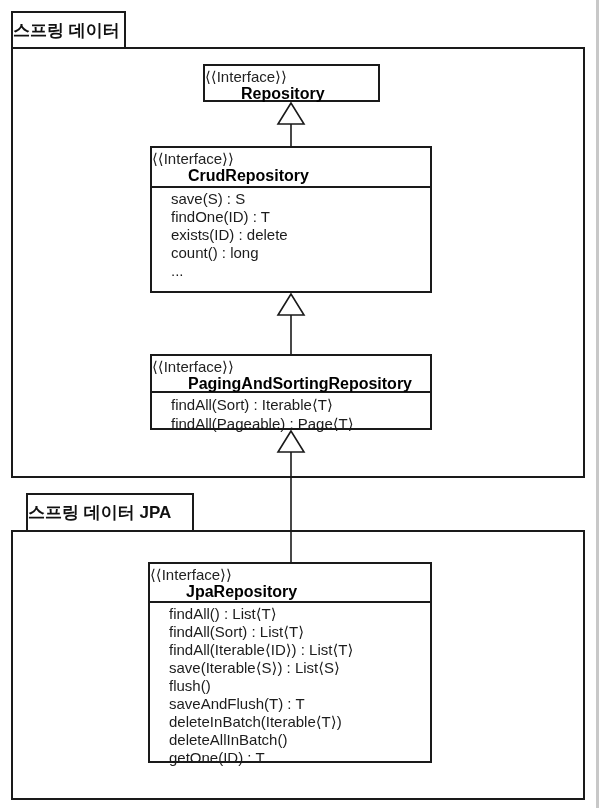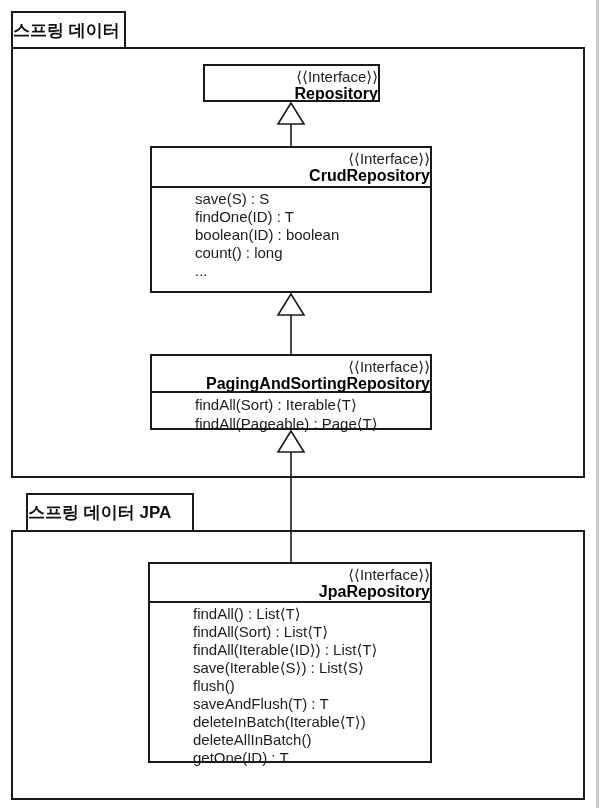--- a/index.html
+++ b/index.html
@@ -36,40 +36,39 @@
     z-index: 2;
   }
   .cls-box {
     position: absolute;
     box-sizing: border-box;
     border: 2px solid #1a1a1a;
     background: #ffffff;
     z-index: 3;
   }
   .cls-header {
-    text-align: right;
+    text-align: left;
     padding-top: 2px;
     line-height: 17px;
   }
   .cls-header.with-sep {
     border-bottom: 2px solid #1a1a1a;
   }
   .stereotype {
     font-size: 15px;
     color: #222222;
   }
   .cls-name {
     font-size: 16px;
     font-weight: bold;
     color: #000000;
     padding-left: 36px;
   }
   .method-list {
-    padding: 2px 4px 0 5px;
-    margin-left: 38px;
+    padding: 2px 4px 0 19px;
   }
   .method-row {
     font-size: 15px;
     line-height: 18px;
     color: #1c1c1c;
     white-space: nowrap;
   }
   .method-list.loose .method-row {
     line-height: 19px;
   }
@@ -111,21 +110,21 @@
   </div>
 
   <div class="cls-box" style="left:150px; top:146px; width:282px; height:147px;">
     <div class="cls-header with-sep" style="height:36px;">
       <div class="stereotype">⟨⟨Interface⟩⟩</div>
       <div class="cls-name">CrudRepository</div>
     </div>
     <div class="method-list">
         <div class="method-row">save(S) : S</div>
         <div class="method-row">findOne(ID) : T</div>
-        <div class="method-row">boolean(ID) : boolean</div>
+        <div class="method-row">exists(ID) : delete</div>
         <div class="method-row">count() : long</div>
         <div class="method-row">...</div>
       </div>
   </div>
 
   <div class="cls-box" style="left:150px; top:354px; width:282px; height:76px;">
     <div class="cls-header with-sep" style="height:33px;">
       <div class="stereotype">⟨⟨Interface⟩⟩</div>
       <div class="cls-name">PagingAndSortingRepository</div>
     </div>

